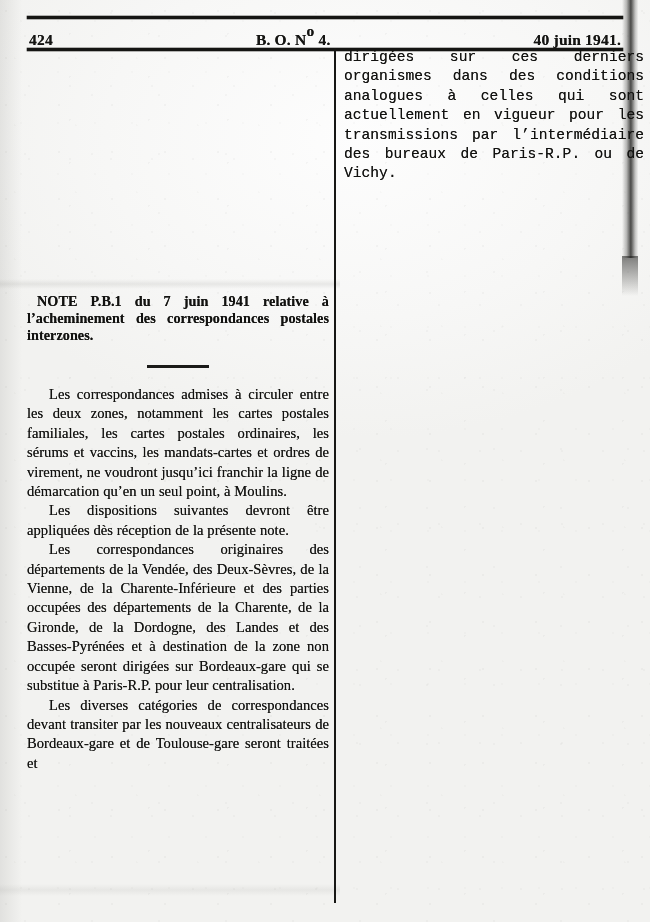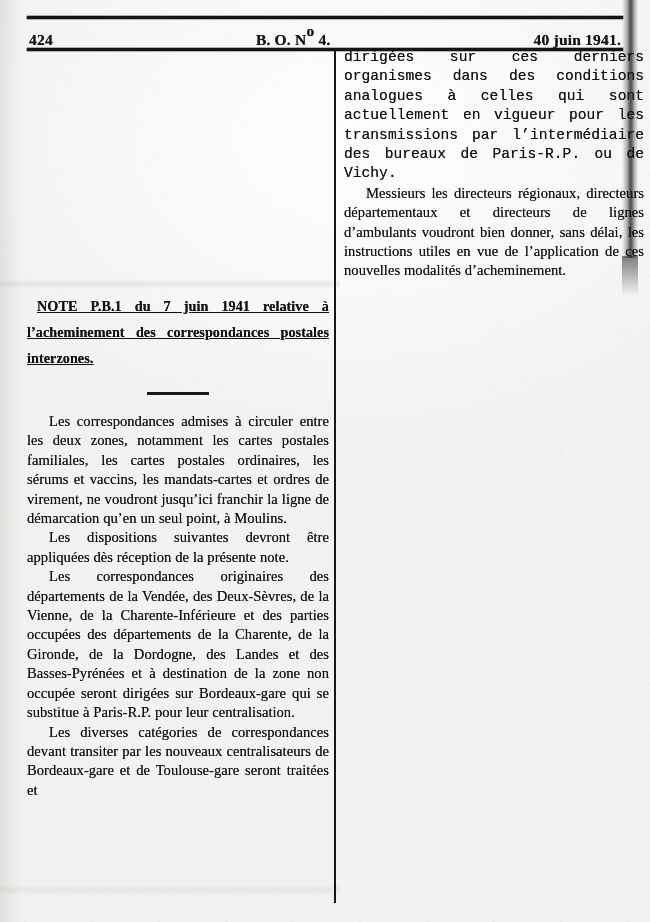--- a/index.html
+++ b/index.html
@@ -148,29 +148,28 @@
     top: 0;
     width: 2px;
     height: 855px;
     background: #171715;
   }
 
   
   #note-heading {
     font-weight: 700;
     font-size: 14.2px;
-    line-height: 26px;
+    line-height: 17px;
     color: #121210;
     text-align: justify;
     text-align-last: left;
     text-indent: 10px;
     letter-spacing: .05px;
     margin: 0 0 0 0;
     word-spacing: .6px;
-    text-decoration: underline;
   }
   #heading-rule-wrap {
     text-align: center;
     margin: 10px 0 13px 0;
   }
   #heading-rule {
     display: inline-block;
     width: 62px;
     height: 2.6px;
     background: #1a1a18;
@@ -232,17 +231,16 @@
       </div>
 
       <p class="body-p">Les correspondances admises à circuler entre les deux zones, notamment les cartes postales familiales, les cartes postales ordinaires, les sérums et vaccins, les mandats-cartes et ordres de virement, ne voudront jusqu’ici franchir la ligne de démarcation qu’en un seul point, à Moulins.</p>
       <p class="body-p">Les dispositions suivantes devront être appliquées dès réception de la présente note.</p>
       <p class="body-p">Les correspondances originaires des départements de la Vendée, des Deux-Sèvres, de la Vienne, de la Charente-Inférieure et des parties occupées des départements de la Charente, de la Gironde, de la Dordogne, des Landes et des Basses-Pyrénées et à destination de la zone non occupée seront dirigées sur Bordeaux-gare qui se substitue à Paris-R.P. pour leur centralisation.</p>
       <p class="body-p">Les diverses catégories de correspondances devant transiter par les nouveaux centralisateurs de Bordeaux-gare et de Toulouse-gare seront traitées et</p>
     </div>
 
     <div id="col-right">
       <p class="body-p cont">dirigées sur ces derniers organismes dans des conditions analogues à celles qui sont actuellement en vigueur pour les transmissions par l’intermédiaire des bureaux de Paris-R.P. ou de Vichy.</p>
-      <p class="body-p">Messieurs les directeurs régionaux, directeurs départementaux et directeurs de lignes d’ambulants voudront bien donner, sans délai, les instructions utiles en vue de l’application de ces nouvelles modalités d’acheminement.</p>
     </div>
 
   </div>
 </div>
 
 </body></html>

